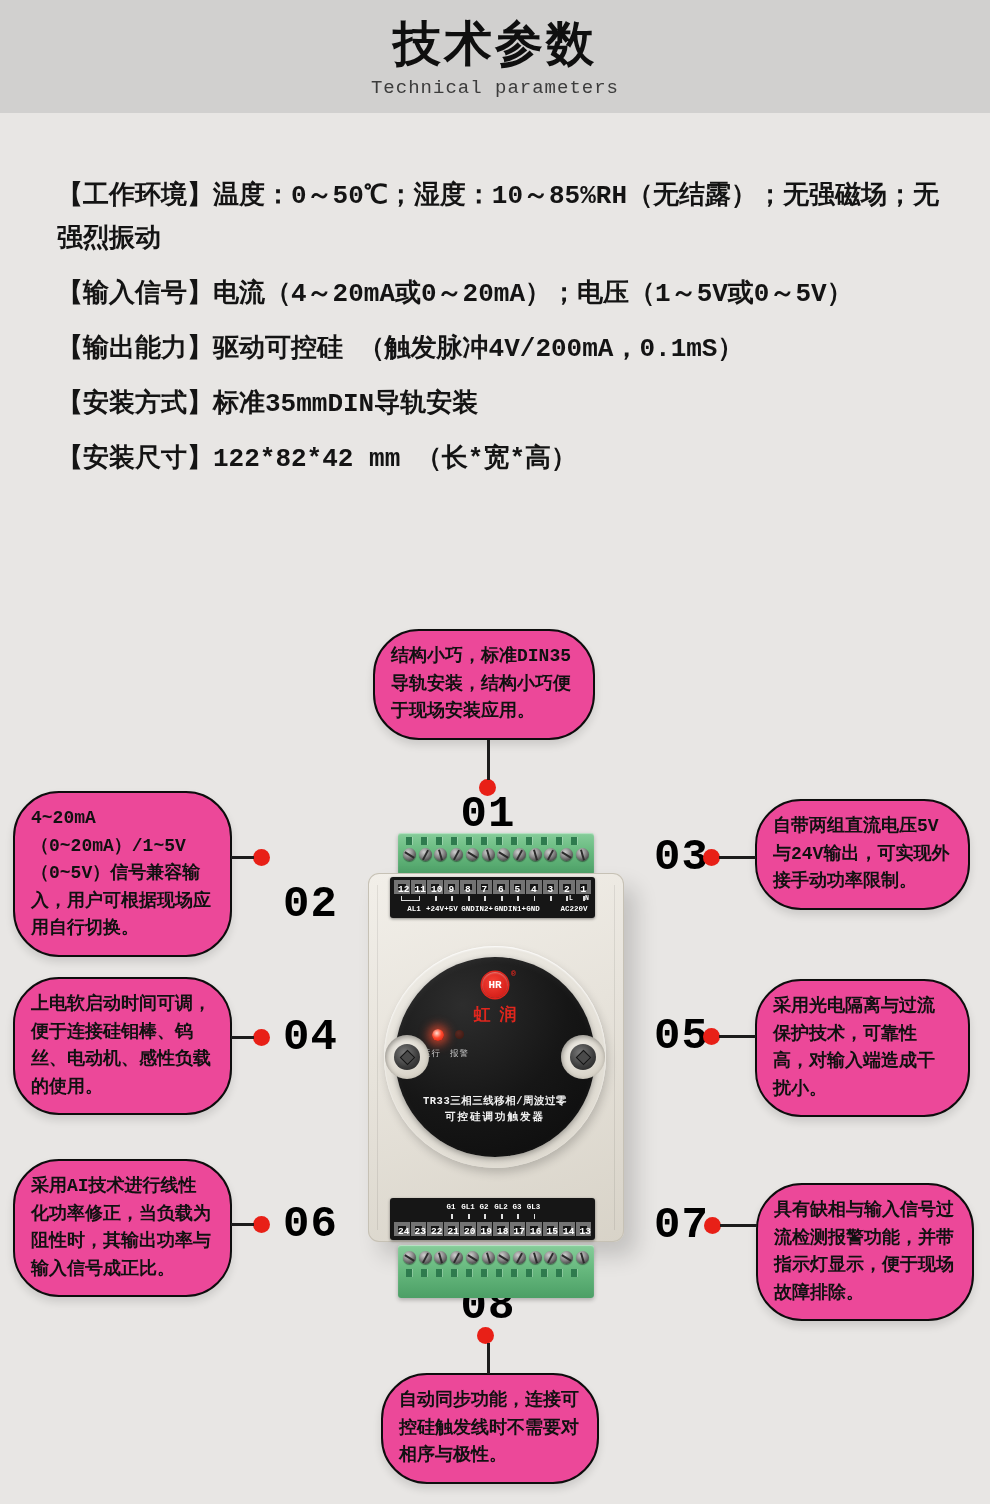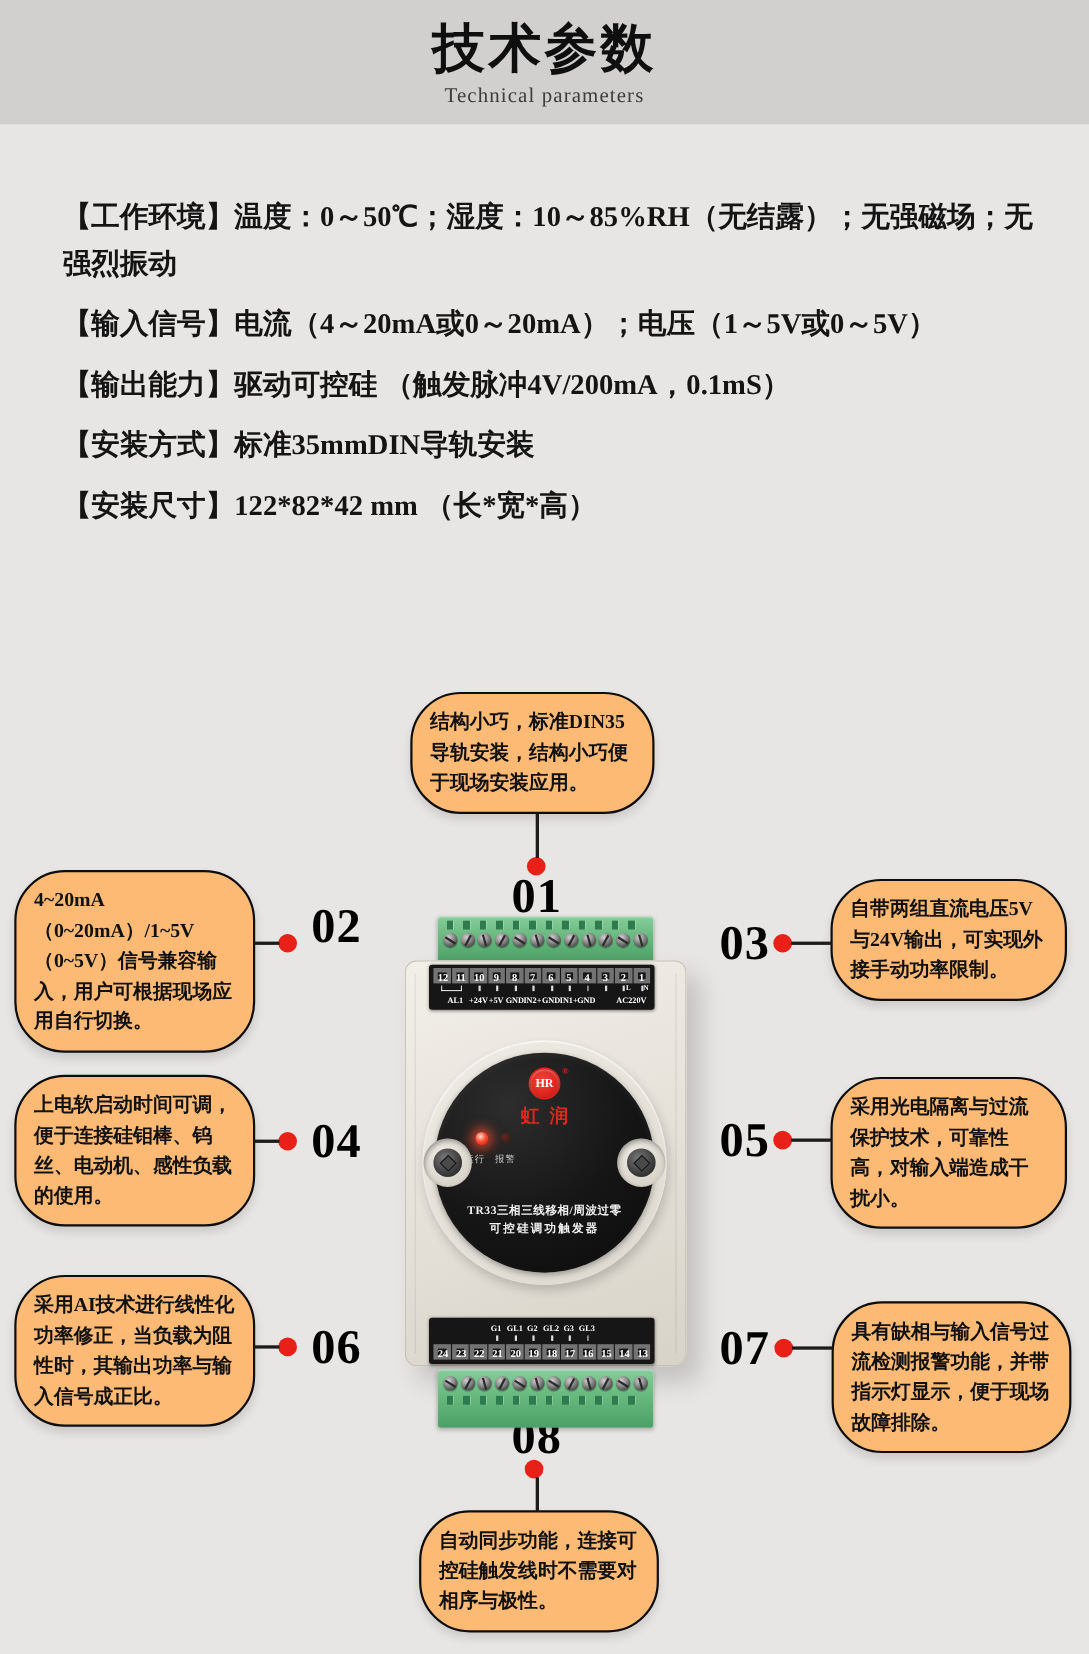--- a/index.html
+++ b/index.html
@@ -1,20 +1,20 @@
 <!DOCTYPE html>
 <html><head>
 <meta charset="utf-8">
 <style>
   * { margin:0; padding:0; box-sizing:border-box; }
   html,body { background:#e8e6e4; }
   .page {
     position:relative; width:990px; height:1504px; overflow:hidden;
     background:#e8e6e4;
-    font-family:Liberation Serif, serif;
+    font-family:Liberation Mono, monospace;
     color:#111;
   }
 
   
   .hdr {
     position:absolute; left:0; top:0; width:990px; height:113px;
     background:#d1d0cf; text-align:center;
   }
   .hdr h1 {
     padding-top:12px; font-size:48px; font-weight:bold; letter-spacing:3px; color:#0f0f0f;
@@ -26,38 +26,38 @@
     position:absolute; left:0; top:113px; width:990px;
     padding:62px 50px 0 57px;
   }
   .specs p {
     font-size:26px; font-weight:600; line-height:43px; color:#141414;
     margin-bottom:12px; max-width:884px;
   }
 
   
   .bubble {
-    position:absolute; background:#fdba74; border:2.5px solid #0d0d0d; border-radius:46px;
+    position:absolute; background:#ec4899; border:2.5px solid #0d0d0d; border-radius:46px;
     padding:12px 16px; font-size:18px; font-weight:bold; line-height:27.5px; color:#111;
     box-shadow:0 5px 9px rgba(0,0,0,.12);
   }
   .b1 { left:373px; top:629px;  width:222px; }
   .b2 { left:13px;  top:791px;  width:219px; }
   .b3 { left:755px; top:799px;  width:215px; }
   .b4 { left:13px;  top:977px;  width:219px; }
   .b5 { left:755px; top:979px;  width:215px; }
   .b6 { left:13px;  top:1159px; width:219px; }
   .b7 { left:756px; top:1183px; width:218px; }
   .b8 { left:381px; top:1373px; width:218px; }
 
   .num {
     position:absolute; font-size:44px; font-weight:600; color:#000; letter-spacing:1px;
   }
   .n1 { left:448px; top:789px;  width:80px; text-align:center; }
-  .n2 { left:283px; top:816px; }
+  .n2 { left:283px; top:879px; }
   .n3 { left:654px; top:832px; }
   .n4 { left:283px; top:1012px; }
   .n5 { left:654px; top:1011px; }
   .n6 { left:283px; top:1199px; }
   .n7 { left:654px; top:1200px; }
   .n8 { left:448px; top:1281px; width:80px; text-align:center; }
 
   .dot { position:absolute; width:17px; height:17px; border-radius:50%; background:#e82017; }
   .d1 { left:479px; top:779px; }  .d2 { left:253px; top:849px; }
   .d3 { left:703px; top:849px; }  .d4 { left:253px; top:1029px; }

